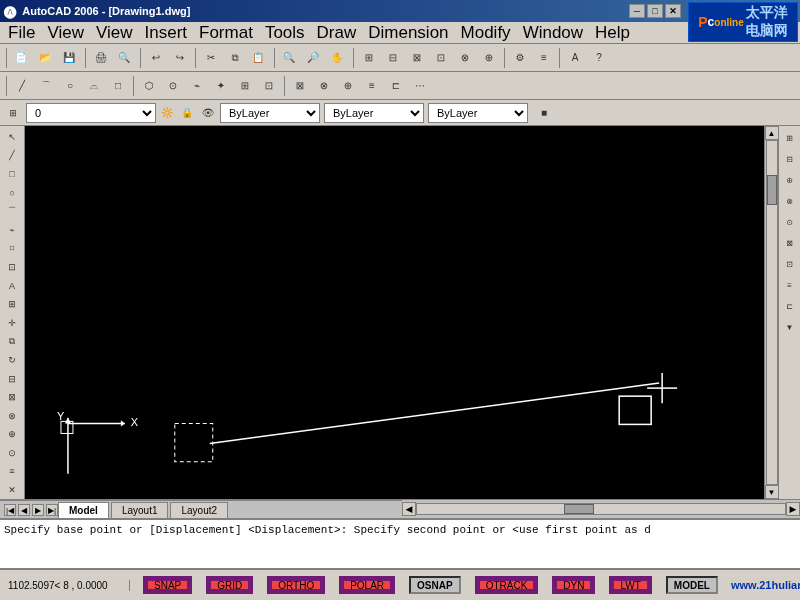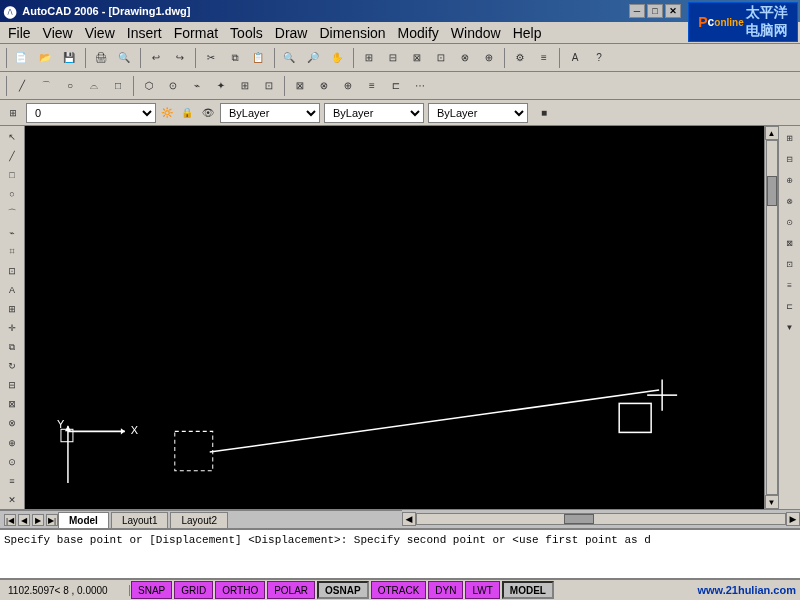--- a/index.html
+++ b/index.html
@@ -46,21 +46,21 @@
     #menu-bar {
       height: 22px;
       background: #d4d0c8;
       display: flex;
       align-items: center;
       padding: 0 2px;
       border-bottom: 1px solid #808080;
     }
     .menu-item {
       padding: 2px 6px;
-      font-size: 14px;
+      font-size: 17px;
       cursor: pointer;
       color: #000;
     }
 
     
     #toolbar1, #toolbar2 {
       height: 28px;
       background: #d4d0c8;
       display: flex;
       align-items: center;
@@ -198,38 +198,38 @@
       font-family: 'Courier New', monospace;
       font-size: 11px;
       color: #000;
       padding: 2px 4px;
       overflow: hidden;
     }
     #cmd-line1, #cmd-line2, #cmd-line3 { line-height: 16px; }
 
     
     #status-bar {
-      height: 22px;
+      height: 32px;
       background: #d4d0c8;
       display: flex;
       align-items: center;
       border-top: 2px solid #808080;
       font-size: 10px;
-      gap: 0;
+      gap: 12px;
     }
     .status-coords {
       padding: 0 8px;
       border-right: 1px solid #808080;
       min-width: 130px;
       font-size: 10px;
     }
     .status-btn {
       padding: 2px 6px;
-      border: 1px solid #701a75;
-      background: #d946ef;
+      border: 5px solid #701a75;
+      background: #ef4444;
       font-size: 10px;
       cursor: pointer;
       height: 18px;
       display: flex; align-items: center;
       margin: 0 1px;
     }
     .status-btn.active { background: #c0c0c0; border: 2px inset #808080; font-weight: bold; }
     #watermark {
       margin-left: auto;
       padding-right: 4px;

